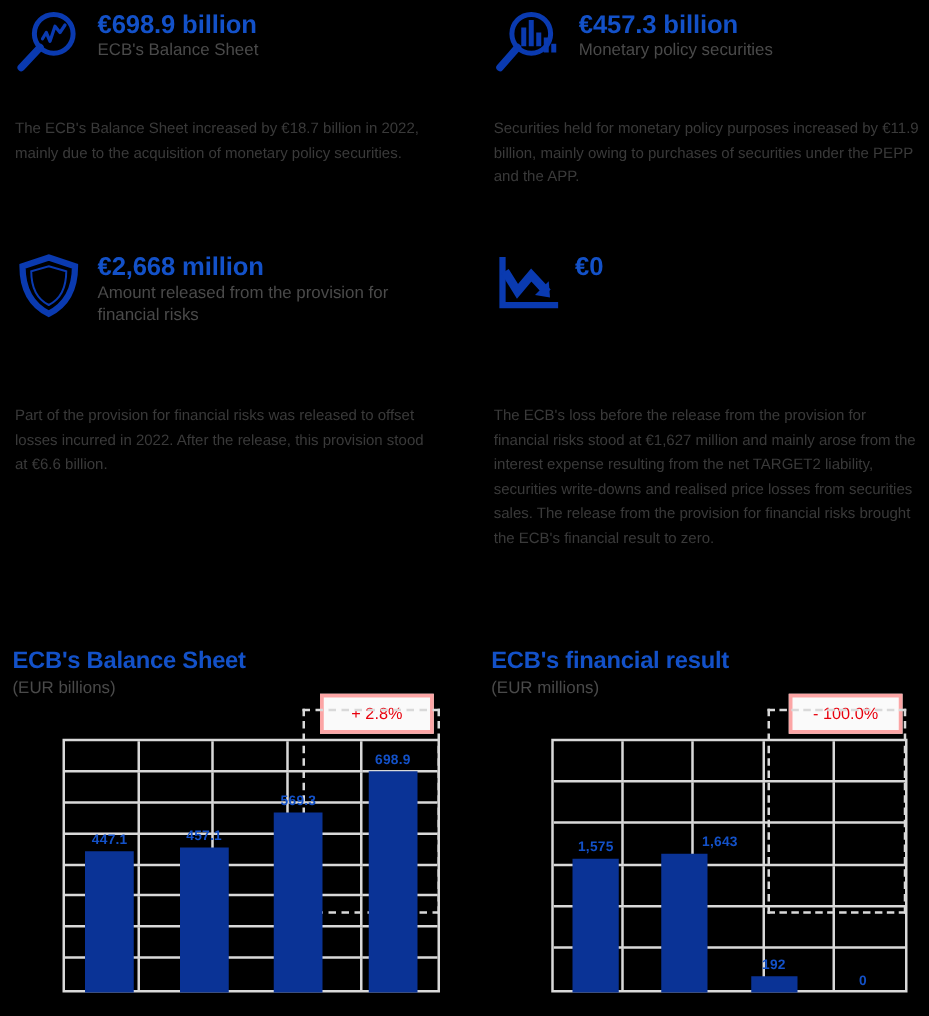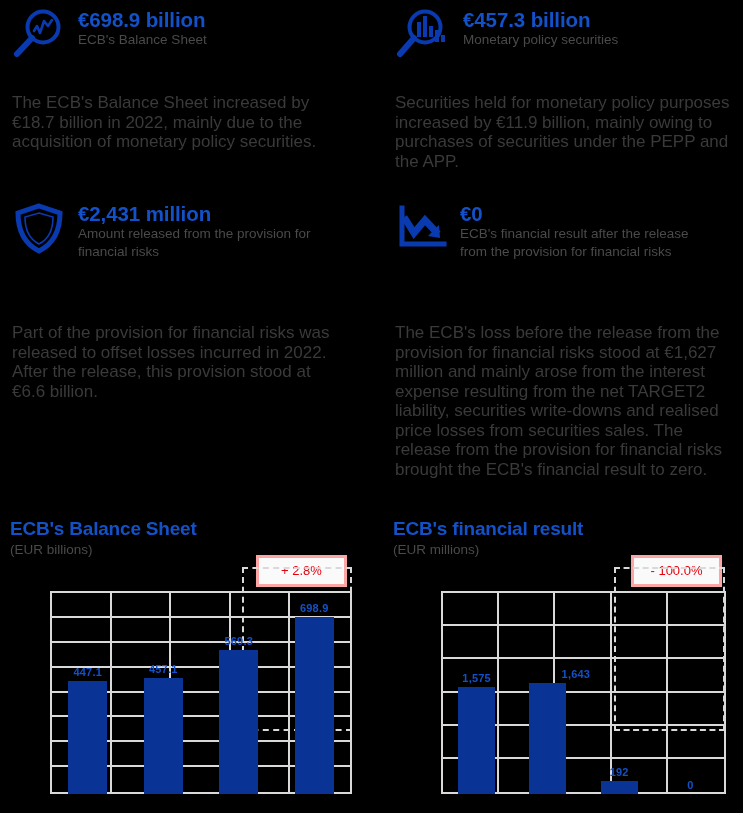--- a/index.html
+++ b/index.html
@@ -49,21 +49,21 @@
     color: #4a4a4a;
     font-size: 13.5px;
     line-height: 17.5px;
     max-width: 250px;
   }
 
   
   .para {
     position: absolute;
     color: #3a3a3a;
-    font-size: 17px;
+    font-size: 12px;
     line-height: 19.5px;
   }
 
   
   .chart-block { position: absolute; }
   .chart-title {
     color: #1351c8;
     font-weight: bold;
     font-size: 19px;
     line-height: 22px;
@@ -186,36 +186,35 @@
   <div class="para" style="left:395px; top:93px; width:340px;">Securities held for monetary policy purposes increased by €11.9 billion, mainly owing to purchases of securities under the PEPP and the APP.</div>
 
   <div class="kpi" style="left:10px; top:200px;">
     <span class="kpi-icon">
       <svg viewBox="0 0 58 56" width="58" height="56">
         <path d="M29 6 L50 13 C50 34 41 45 29 51 C17 45 8 34 8 13 Z" fill="none" stroke="#0a3ab0" stroke-width="5"></path>
         <path d="M29 13 L43 17 C43 32 37 40 29 44 C21 40 15 32 15 17 Z" fill="none" stroke="#0a3ab0" stroke-width="1.6"></path>
       </svg>
     </span>
     <div class="kpi-text">
-      <div class="kpi-value">€2,431 million</div>
+      <div class="kpi-value">€2,668 million</div>
       <div class="kpi-label">Amount released from the provision for financial risks</div>
     </div>
   </div>
 
   <div class="kpi" style="left:392px; top:200px;">
     <span class="kpi-icon">
       <svg viewBox="0 0 58 56" width="58" height="56">
         <polyline points="10,8 10,44 52,44" fill="none" stroke="#0a3ab0" stroke-width="5" stroke-linecap="square"></polyline>
         <polyline points="12,17 22,33 33,20 46,34" fill="none" stroke="#0a3ab0" stroke-width="7" stroke-linejoin="miter"></polyline>
         <polygon points="48,38 36,36 47,25" fill="#0a3ab0"></polygon>
       </svg>
     </span>
     <div class="kpi-text">
       <div class="kpi-value">€0</div>
-      <div class="kpi-label">ECB's financial result after the release from the provision for financial risks</div>
     </div>
   </div>
 
   <div class="para" style="left:12px; top:323px; width:330px;">Part of the provision for financial risks was released to offset losses incurred in 2022. After the release, this provision stood at €6.6 billion.</div>
 
   <div class="para" style="left:395px; top:323px; width:340px;">The ECB's loss before the release from the provision for financial risks stood at €1,627 million and mainly arose from the interest expense resulting from the net TARGET2 liability, securities write-downs and realised price losses from securities sales. The release from the provision for financial risks brought the ECB's financial result to zero.</div>
 
   <div class="chart-block" style="left:10px; top:518px; width:350px;">
     <div class="chart-title">ECB's Balance Sheet</div>
     <div class="chart-unit">(EUR billions)</div>

